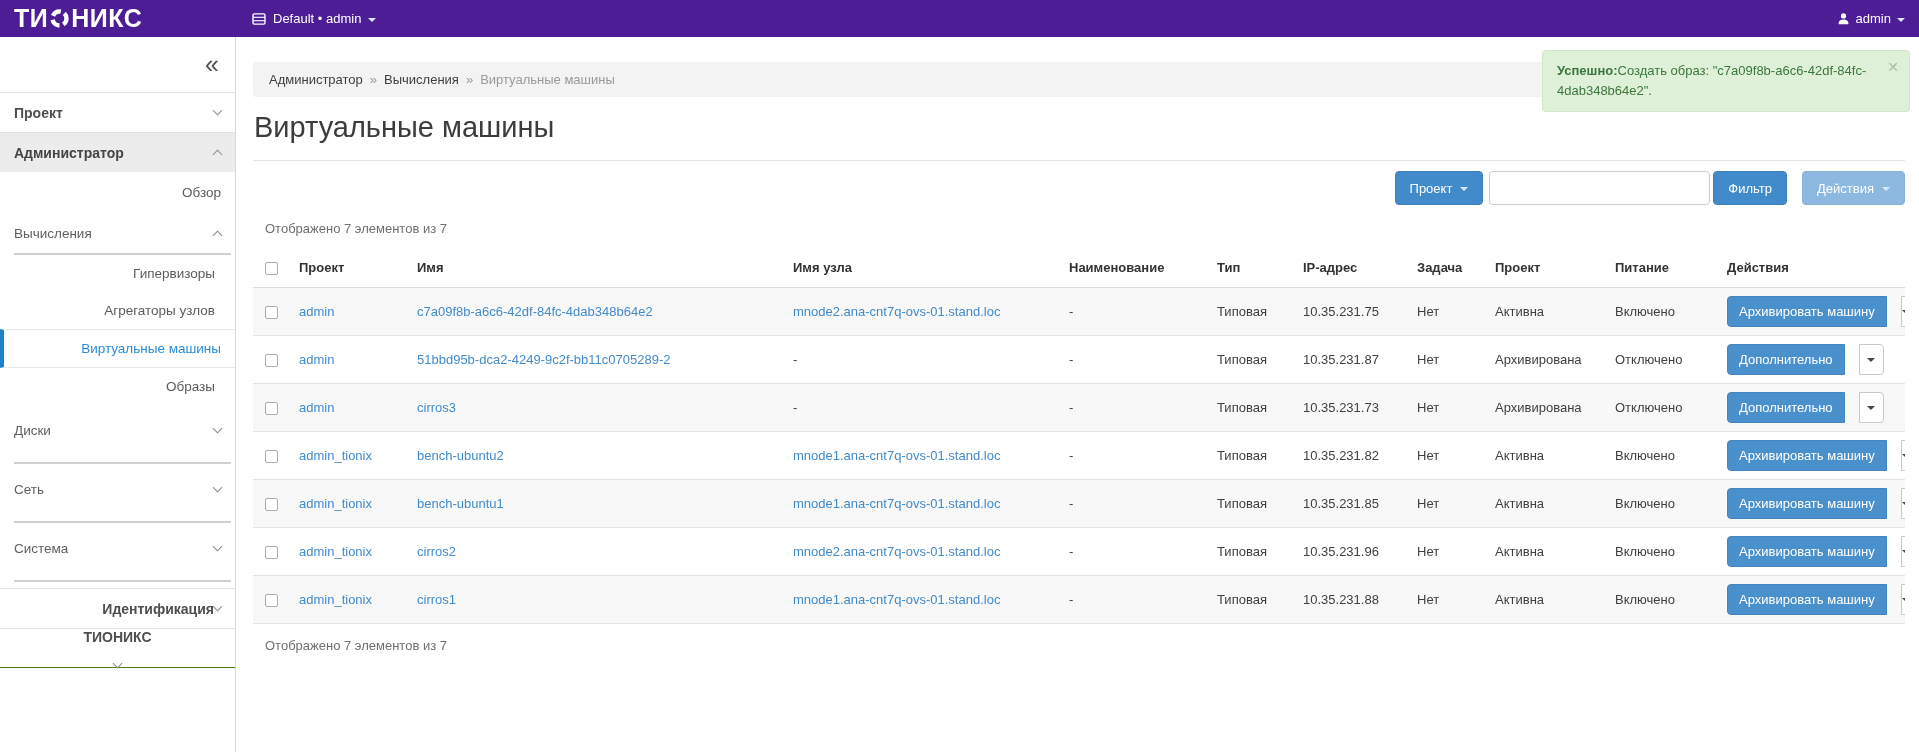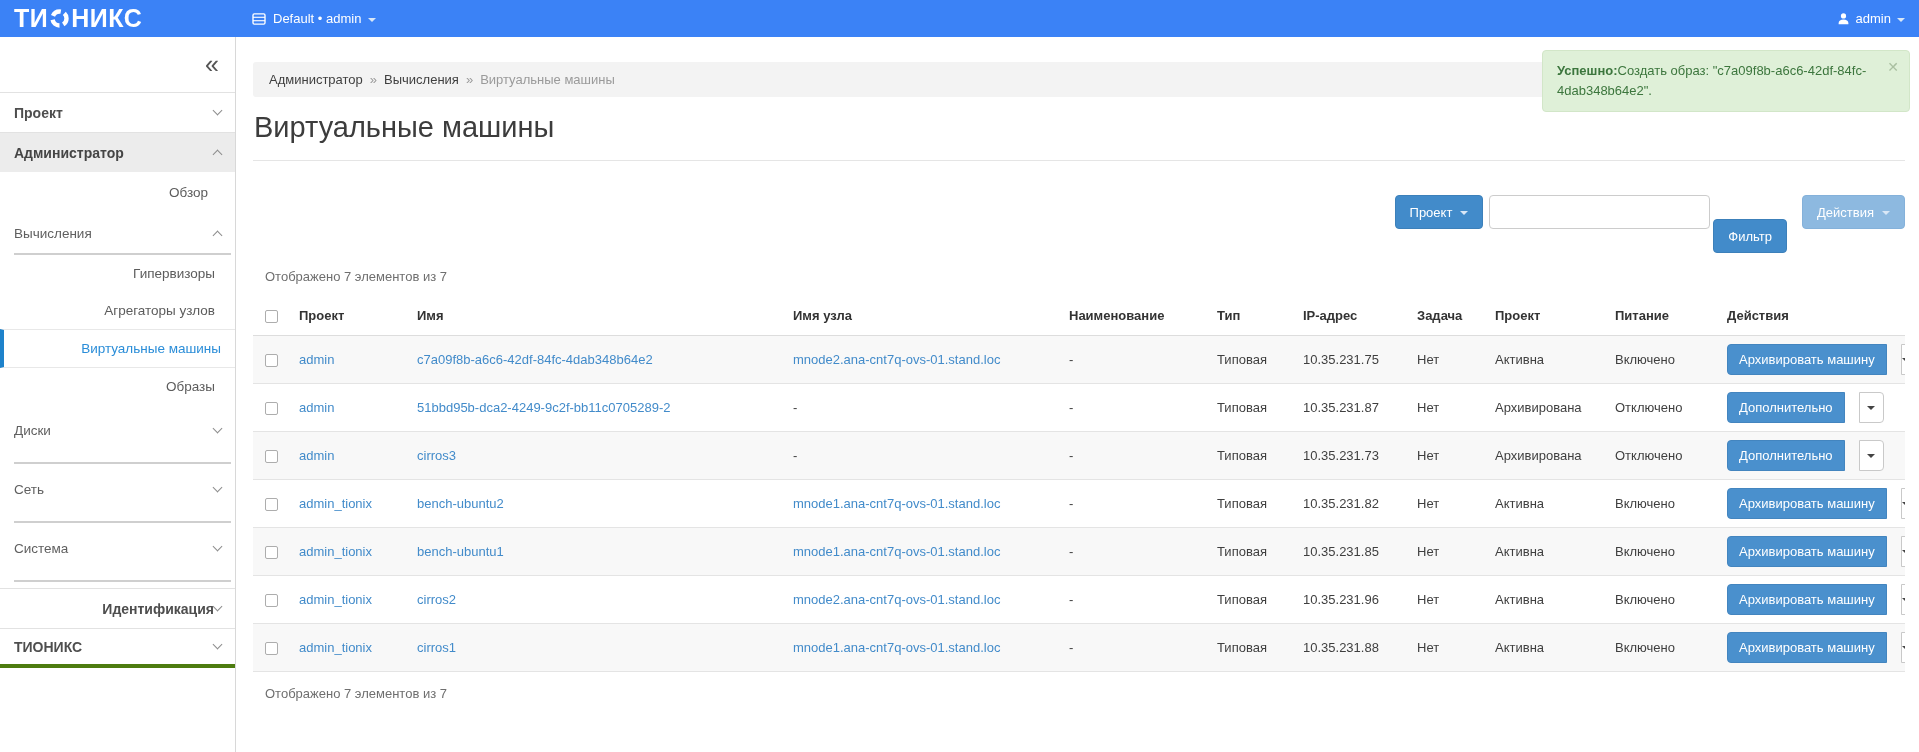--- a/index.html
+++ b/index.html
@@ -3,21 +3,21 @@
 <meta charset="utf-8">
 <style>
   * { box-sizing: border-box; margin: 0; padding: 0; }
   html,body { width:1919px; height:752px; overflow:hidden; }
   body {
     font-family: "Liberation Sans", "DejaVu Sans", sans-serif;
     font-size: 13px; color: #3f3f3f; background:#fff; position:relative;
   }
 
   
-  .topbar { position:absolute; top:0; left:0; width:100%; height:37px; background:#3b82f6; z-index:5;padding-left:8px; }
+  .topbar { position:absolute; top:0; left:0; width:100%; height:37px; background:#4c1d95; z-index:5;padding-left:8px; }
   .brand { position:absolute; left:14px; top:0; height:37px; display:flex; align-items:center;
            color:#fff; font-size:25px; font-weight:bold; letter-spacing:.5px; }
   .brand svg { margin:0 1px; }
   .ctx { position:absolute; left:252px; top:0; height:37px; display:flex; align-items:center; gap:7px;
          color:#fff; font-size:13px; cursor:pointer; }
   .usr { position:absolute; right:14px; top:0; height:37px; display:flex; align-items:center; gap:6px;
          color:#fff; font-size:13px; cursor:pointer; }
   .caret-w { display:inline-block; width:0; height:0; border-left:4px solid transparent;
              border-right:4px solid transparent; border-top:4px solid #d9e7f6; margin-top:2px; }
 
@@ -25,29 +25,29 @@
   .sidebar { position:absolute; top:37px; left:0; width:236px; bottom:0; background:#fff;
              border-right:1px solid #d8d8d8; }
   .side-collapse { height:55px; display:flex; justify-content:flex-end; align-items:center;
                    padding-right:16px; cursor:pointer; }
   .side-collapse span { font-size:25px; color:#555; line-height:1; }
   .acc-item { height:40px; padding:0 14px; border-top:1px solid #e2e2e2; color:#4e4e4e;
               font-size:14px; font-weight:bold; display:flex; justify-content:space-between;
               align-items:center; cursor:pointer; background:#fff; }
   .acc-item.admin { background:#ececec; color:#454545; }
   .acc-item.identity { margin-top:6px;justify-content:flex-end; }
-  .acc-item.tionix { border-bottom:4px solid #4d7c0f; }
+  .acc-item.tionix { border-bottom:1px solid #4d7c0f;flex-direction:column; }
   .chev { display:inline-block; width:7px; height:7px; border-right:1.6px solid #8d8d8d;
           border-bottom:1.6px solid #8d8d8d; }
   .chev.down { transform:rotate(45deg); margin-top:-4px; }
   .chev.up   { transform:rotate(-135deg); margin-top:4px; }
   .panel-body { background:#fff; }
   .side-link { display:block; text-align:right; padding:11px 20px; font-size:13.5px;
                color:#5c5c5c; cursor:pointer; text-decoration:none; }
-  .side-link.overview { padding:13px 27px 14px; }
+  .side-link.overview { padding:13px 14px 14px; }
   .side-link.active { background:#fff; border-left:4px solid #1e82cb; border-top:1px solid #e8e8e8;
                       border-bottom:1px solid #e8e8e8; color:#2a8dd8; padding-right:14px; }
   .ghead-inner { border-bottom:2px solid #cfcfcf; margin:0 4px 0 14px;
                  padding:12px 10px 12px 0; display:flex; justify-content:space-between;
                  align-items:center; color:#5f5f5f; font-size:13.5px; cursor:pointer; }
   .ghead.closed .ghead-inner { padding-top:18px; padding-bottom:24px; }
 
   
   .content { position:absolute; left:236px; top:37px; right:0; bottom:0; padding:0 14px 0 17px; background:#fff; }
   .breadcrumb { margin-top:25px; height:35px; background:#f3f3f3; border-radius:3px;
@@ -58,21 +58,21 @@
   .title-rule { border:none; border-top:1px solid #e5e5e5; margin-top:16px; }
 
   .toolbar { display:flex; justify-content:flex-end; align-items:center; margin-top:10px; }
   .btn { height:34px; padding:0 14px; font-size:13px; border-radius:4px; border:1px solid transparent;
          display:inline-flex; align-items:center; gap:8px; color:#fff; cursor:pointer;
          font-family:inherit; }
   .btn-primary { background:#428bca; border-color:#3c80ba; }
   .btn-muted   { background:#8db9e0; border-color:#84b1da; }
   .search-input { width:221px; height:34px; border:1px solid #ccc; border-radius:4px;
                   margin-left:6px; padding:0 10px; font-family:inherit; font-size:13px; }
-  .tb-filter { margin-left:3px;margin-top:48px; }
+  .tb-filter { margin-left:3px; }
   .tb-actions { margin-left:15px; }
 
   .count-label { margin:16px 0 0 12px; font-size:13px; color:#6f6f6f; }
   .count-label.bottom { margin-top:14px; }
 
   table.vm { margin-top:12px; width:1652px; border-collapse:collapse; table-layout:fixed;
              font-size:13px; color:#3f3f3f; }
   table.vm th { text-align:left; padding:12px 8px; font-weight:bold; color:#333;
                 border-bottom:1px solid #ddd; }
   table.vm td { padding:15px 8px; border-top:1px solid #e4e4e4; vertical-align:middle;

